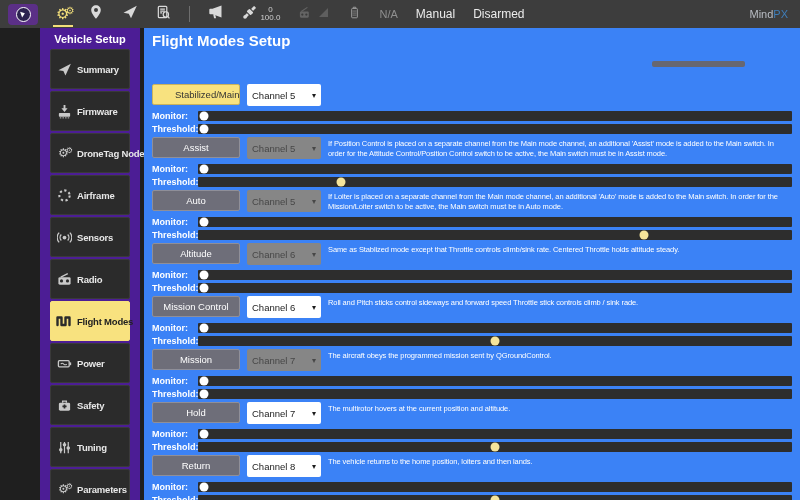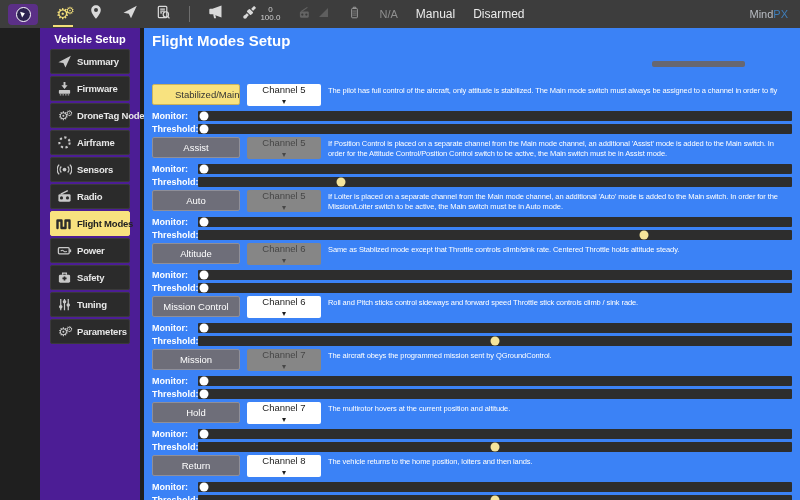--- a/index.html
+++ b/index.html
@@ -26,21 +26,21 @@
   .tb-text { color:#ececec; font-size:12px; }
   .na-text { color:#8f8f8f; font-size:11px; margin-left:18px; }
   .tb-spacer { flex:1; }
   .brand { font-size:11px; font-weight:normal; margin-right:4px; }
   .brand .mind { color:#b9bdc4; }
   .brand .px { color:#3e7db8; }
 
   
   .sidebar { position:absolute; top:28px; left:0; width:100px; bottom:0; background:#4c1d95; padding:0 10px;margin-left:40px; }
   .sb-title { text-align:center; color:#fff; font-weight:bold; font-size:11px; padding:5px 0 4px; }
-  .sb-item { height:25px; margin-bottom:2px; background:#2b2b2b; border:1px solid #3a3a3a; border-radius:2px;
+  .sb-item { height:40px; margin-bottom:2px; background:#2b2b2b; border:1px solid #3a3a3a; border-radius:2px;
     display:flex; align-items:center; padding:0 4px; gap:4px; color:#e8e8e8; cursor:default; }
   .sb-item.selected { background:#f8e27f; border-color:#f8e27f; color:#222; }
   .sb-icon { width:18px; min-width:18px; display:flex; align-items:center; justify-content:center; color:#c9c9c9; }
   .sb-item.selected .sb-icon { color:#2b2b2b; }
   .sb-label { font-size:9.5px; font-weight:bold; white-space:nowrap; letter-spacing:-0.2px; }
   .gear-pair { font-size:12px; letter-spacing:-3px; }
   .gear-pair .g2 { font-size:8px; vertical-align:4px; }
 
   
   .main { position:absolute; top:28px; left:100px; right:0; bottom:0; background:#3b82f6; overflow:hidden;margin-left:44px; }
@@ -48,21 +48,21 @@
   .page-sub { color:#ededed; font-size:10px; margin:6px 0 0 8px; }
   .hscrollbar { position:absolute; top:33px; right:55px; width:93px; height:6px; background:#676771; border-radius:2px; }
 
   .rows { position:absolute; top:56px; left:0; right:0; padding:0 8px; }
   .mode-row { height:53px; position:relative; }
   .row-top { display:flex; align-items:flex-start; gap:7px; }
   .mode-btn { width:88px; min-width:88px; height:21px; background:#6e6e79; border:1px solid #8f8f99;
     border-radius:2px; color:#fff; font-size:9.5px; font-family:"Liberation Sans",sans-serif; cursor:pointer; }
   .mode-btn.highlight { background:#f8e27f; border-color:#c9b35e; color:#333;padding-left:22px; }
   .channel { width:74px; min-width:74px; height:22px; border-radius:2px; display:flex; align-items:center;
-    justify-content:space-between; padding:0 5px; font-size:9.5px; cursor:pointer;flex-direction:column; }
+    justify-content:space-between; padding:0 5px; font-size:9.5px; cursor:pointer; }
   .channel.enabled { background:#ffffff; color:#1d1d1d; }
   .channel.disabled { background:#868686; color:#474747; }
   .channel .arrow { font-size:8px; }
   .desc { flex:1; color:#fff; font-size:7.5px; line-height:10px; letter-spacing:-0.1px; padding-top:2px; }
 
   .ctrl-line { position:absolute; left:0; right:0; display:flex; align-items:center; height:11px; }
   .monitor-line { top:26px; }
   .threshold-line { top:39px; }
   .ctrl-label { width:46px; min-width:46px; color:#fff; font-size:9px; font-weight:bold; }
   .track { flex:1; height:10px; background:#2d2d2d; border-radius:1px; position:relative; }
@@ -291,21 +291,20 @@
     <div class="page-title">Flight Modes Setup</div>
     <div class="hscrollbar"></div>
     <div class="rows">
   <div class="mode-row">
     <div class="row-top">
       <button class="mode-btn highlight">Stabilized/Main</button>
       <div class="channel enabled">
         <span class="channel-value">Channel 5</span>
         <span class="arrow">▾</span>
       </div>
-      <div class="desc">The pilot has full control of the aircraft, only attitude is stabilized. The Main mode switch must always be assigned to a channel in order to fly</div>
     </div>
     <div class="ctrl-line monitor-line">
       <span class="ctrl-label">Monitor:</span>
       <div class="track">
         <span class="dot white" style="left: 6px;"></span>
       </div>
     </div>
     <div class="ctrl-line threshold-line">
       <span class="ctrl-label">Threshold:</span>
       <div class="track">

